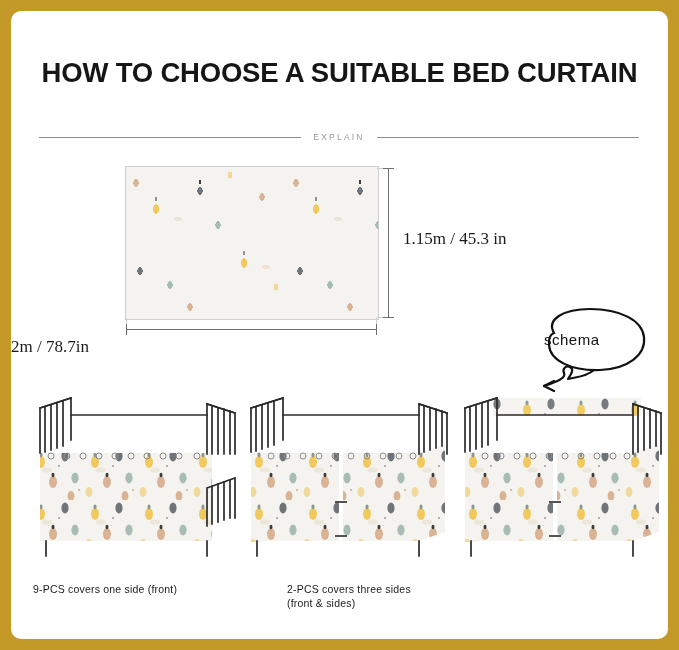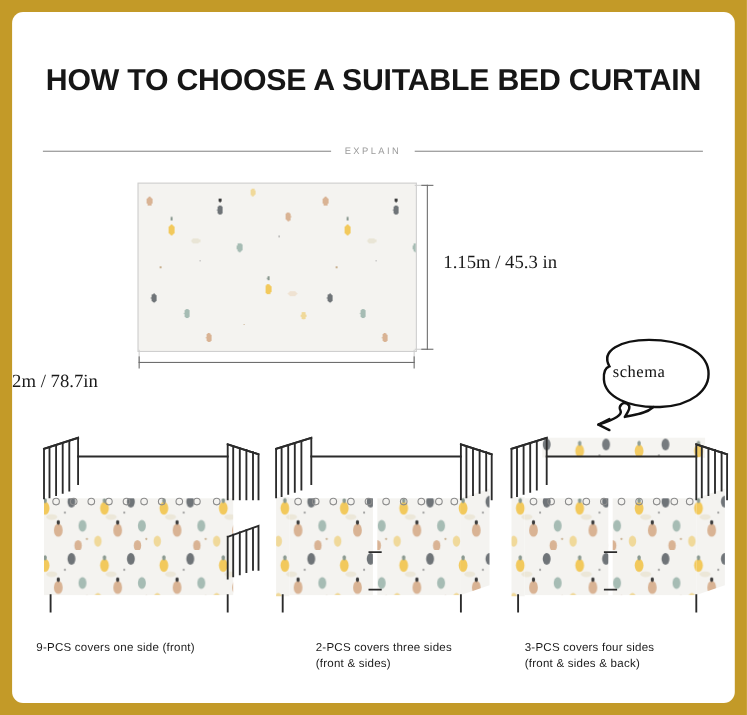--- a/index.html
+++ b/index.html
@@ -100,22 +100,22 @@
   #dim-h-ext-r{left:365px;top:307px;width:1px;height:12px;background:#cfcfcf;}
   #dim-h-label{
     position:absolute;left:0;top:326px;width:482px;
     font-family:"Liberation Serif", serif;
     font-size:17px;color:#1a1a1a;white-space:nowrap;
   }
 
   
   #schema{position:absolute;left:505px;top:296px;width:140px;height:90px;}
   #schema-text{
-    position:absolute;left:41px;top:24px;
-    font-family:Liberation Serif, serif;
+    position:absolute;left:28px;top:24px;
+    font-family:Liberation Sans, sans-serif;
     font-size:15px;color:#111;letter-spacing:0.5px;
   }
 
   
   .bed{position:absolute;top:385px;width:215px;height:165px;}
   #bed1{left:20px;}
   #bed2{left:238px;}
   #bed3{left:452px;}
 
   .caption{
@@ -307,16 +307,14 @@
         <path d="M175 10 L175 56 M181 12 L181 54 M187 13 L187 52 M193 15 L193 50"></path>
         <path d="M8 145 L8 160"></path>
         <path d="M170 145 L170 160"></path>
       </g>
     </svg>
   </div>
 
   <div class="caption" id="cap1">9-PCS covers one side (front)</div>
   <div class="caption" id="cap2">2-PCS covers three sides
 (front &amp; sides)</div>
-  <div class="caption" id="cap3">3-PCS covers four sides
-(front &amp; sides &amp; back)</div>
 
 </div>
 
 </body></html>

